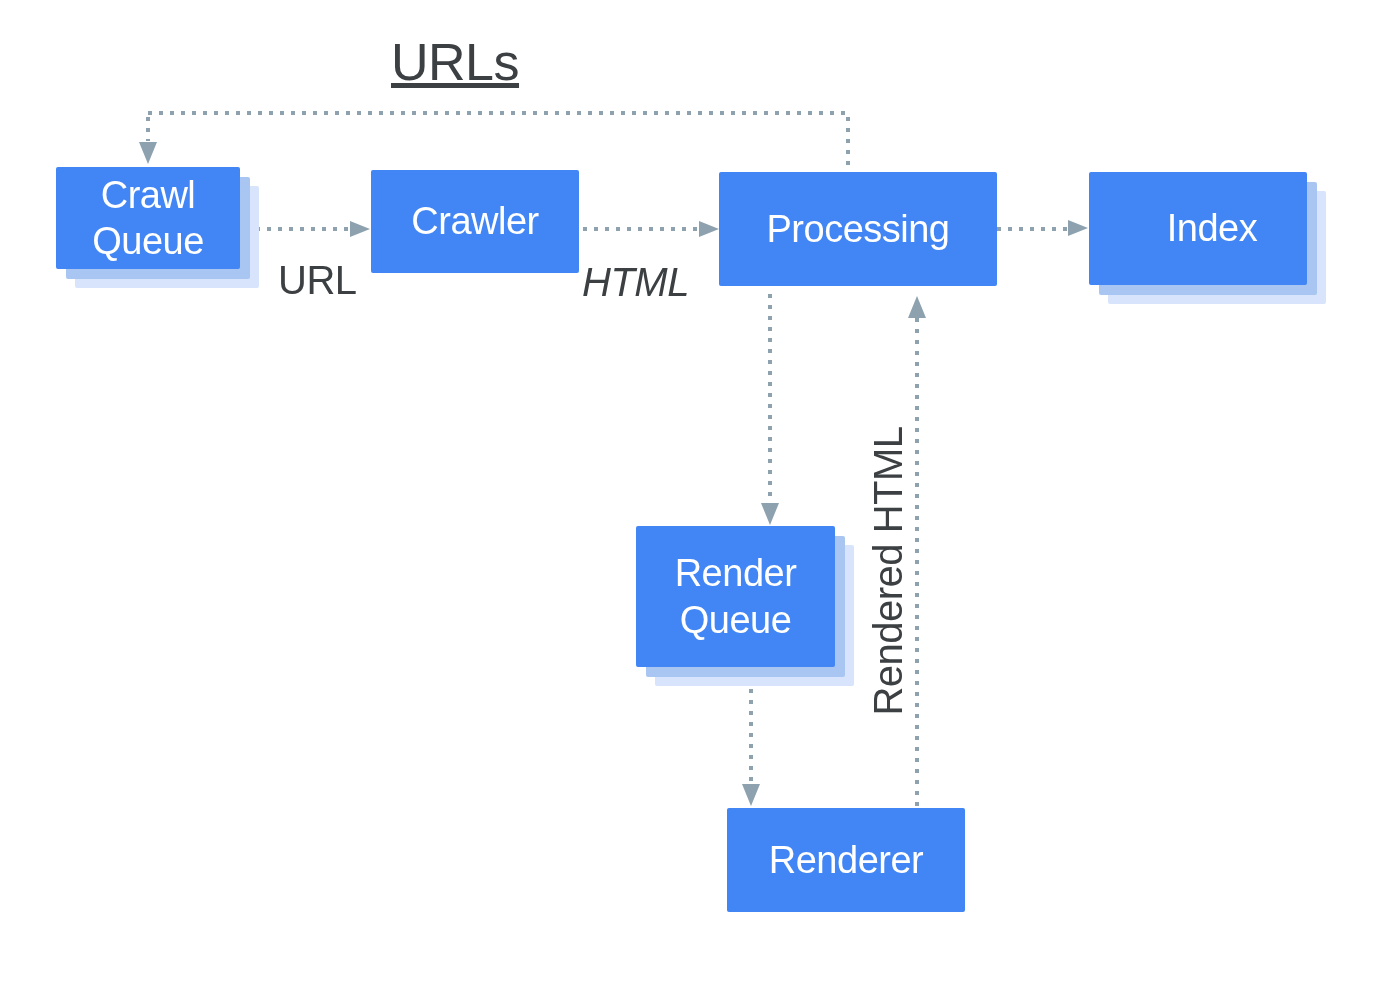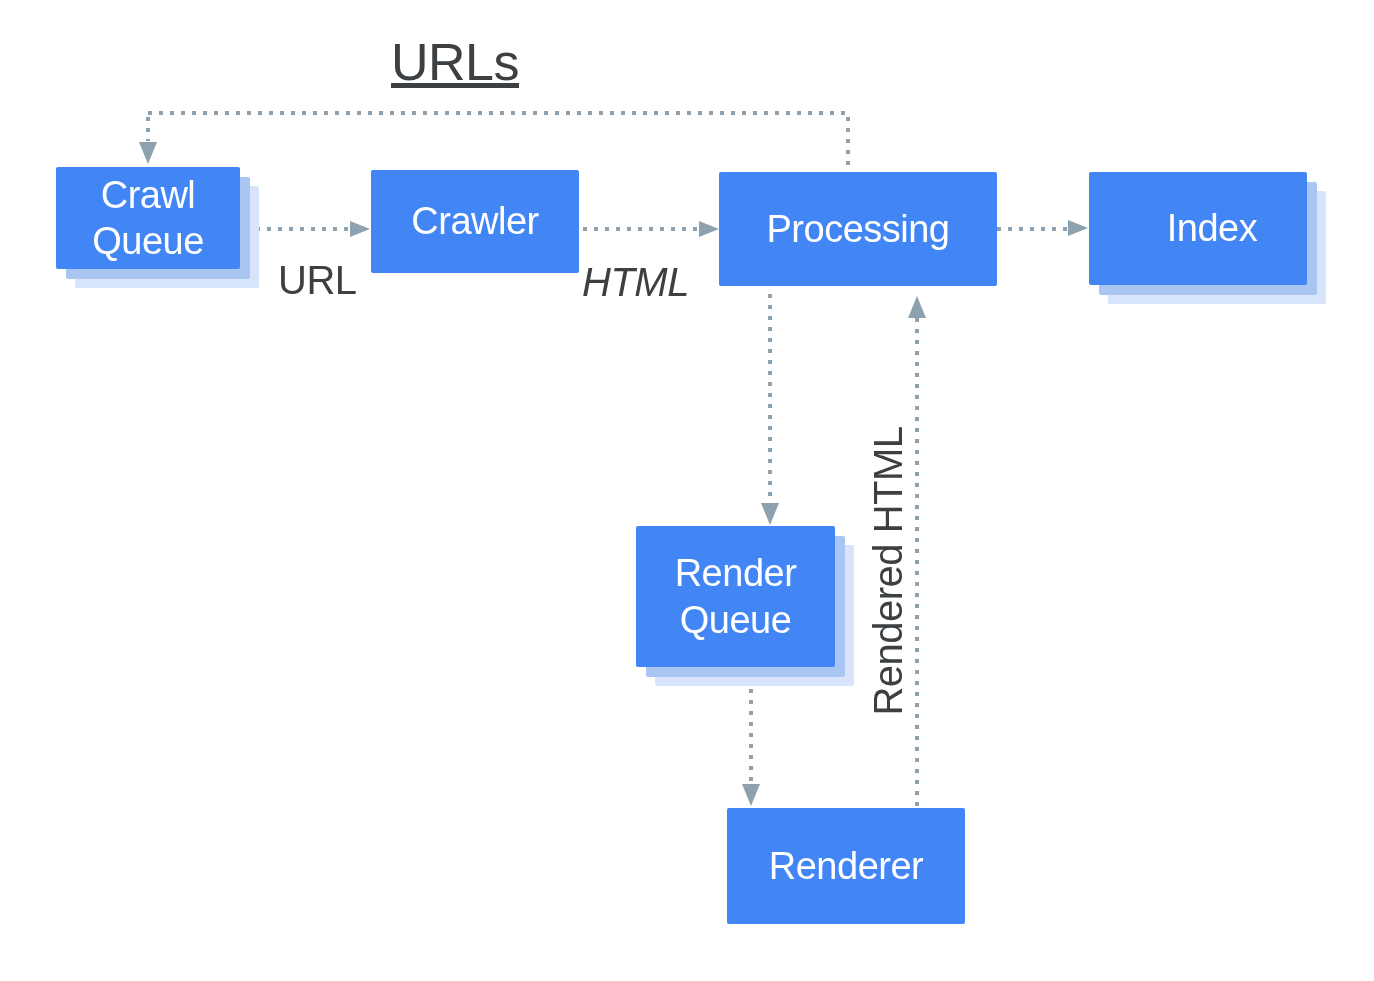--- a/index.html
+++ b/index.html
@@ -33,21 +33,21 @@
     border-radius:2px;
   }
   .node.shadowed{
     box-shadow:10px 10px 0 0 var(--shadow-inner), 19px 19px 0 0 var(--shadow-outer);
   }
   #n-crawl-queue { left:50px;  top:167px; width:184px; height:102px;margin-left:6px; }
   #n-crawler     { left:371px; top:170px; width:208px; height:103px; }
   #n-processing  { left:719px; top:172px; width:278px; height:114px; }
   #n-index       { left:1089px;top:172px; width:218px; height:113px;padding-left:28px; }
   #n-render-queue{ left:636px; top:526px; width:199px; height:141px; }
-  #n-renderer    { left:727px; top:808px; width:238px; height:116px; }
+  #n-renderer    { left:727px; top:808px; width:238px; height:104px; }
   #n-crawl-queue span, #n-render-queue span{ max-width:150px; display:inline-block; }
 
   
   .h-line{
     position:absolute;height:4px;
     background:repeating-linear-gradient(to right, var(--connector) 0 4px, transparent 4px 11px);
   }
   .v-line{
     position:absolute;width:4px;
     background:repeating-linear-gradient(to bottom, var(--connector) 0 4px, transparent 4px 11px);

